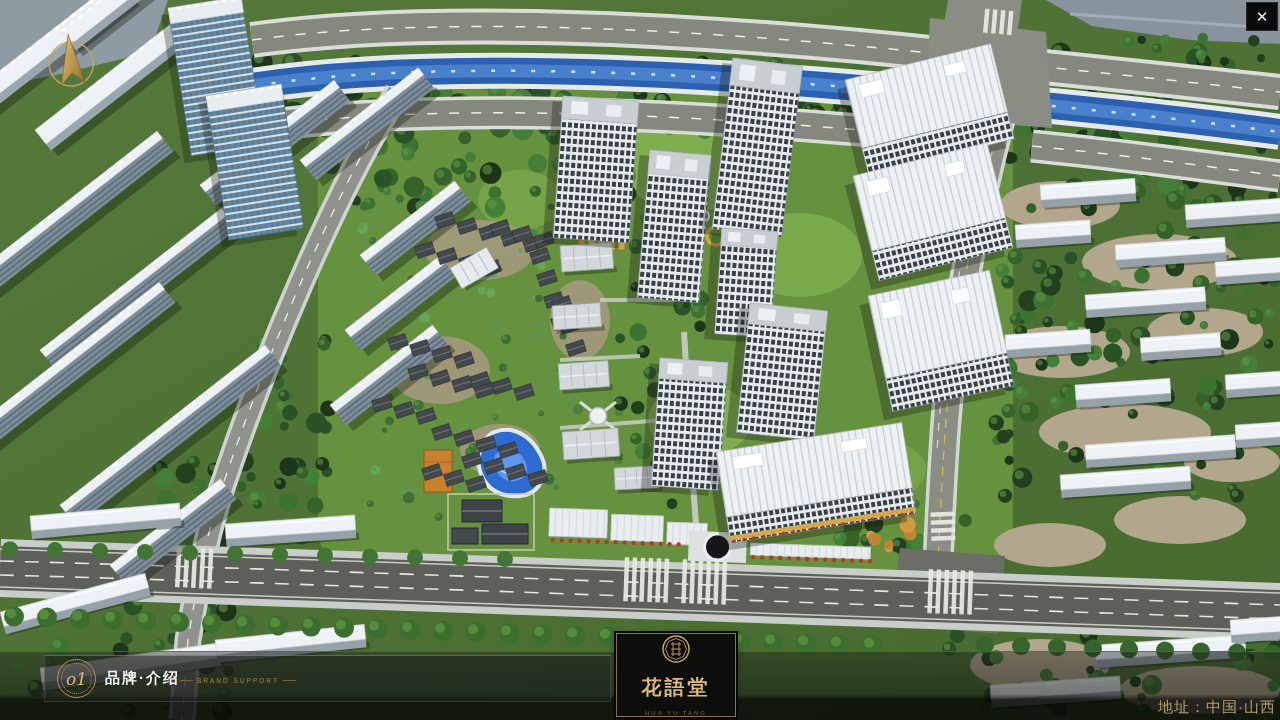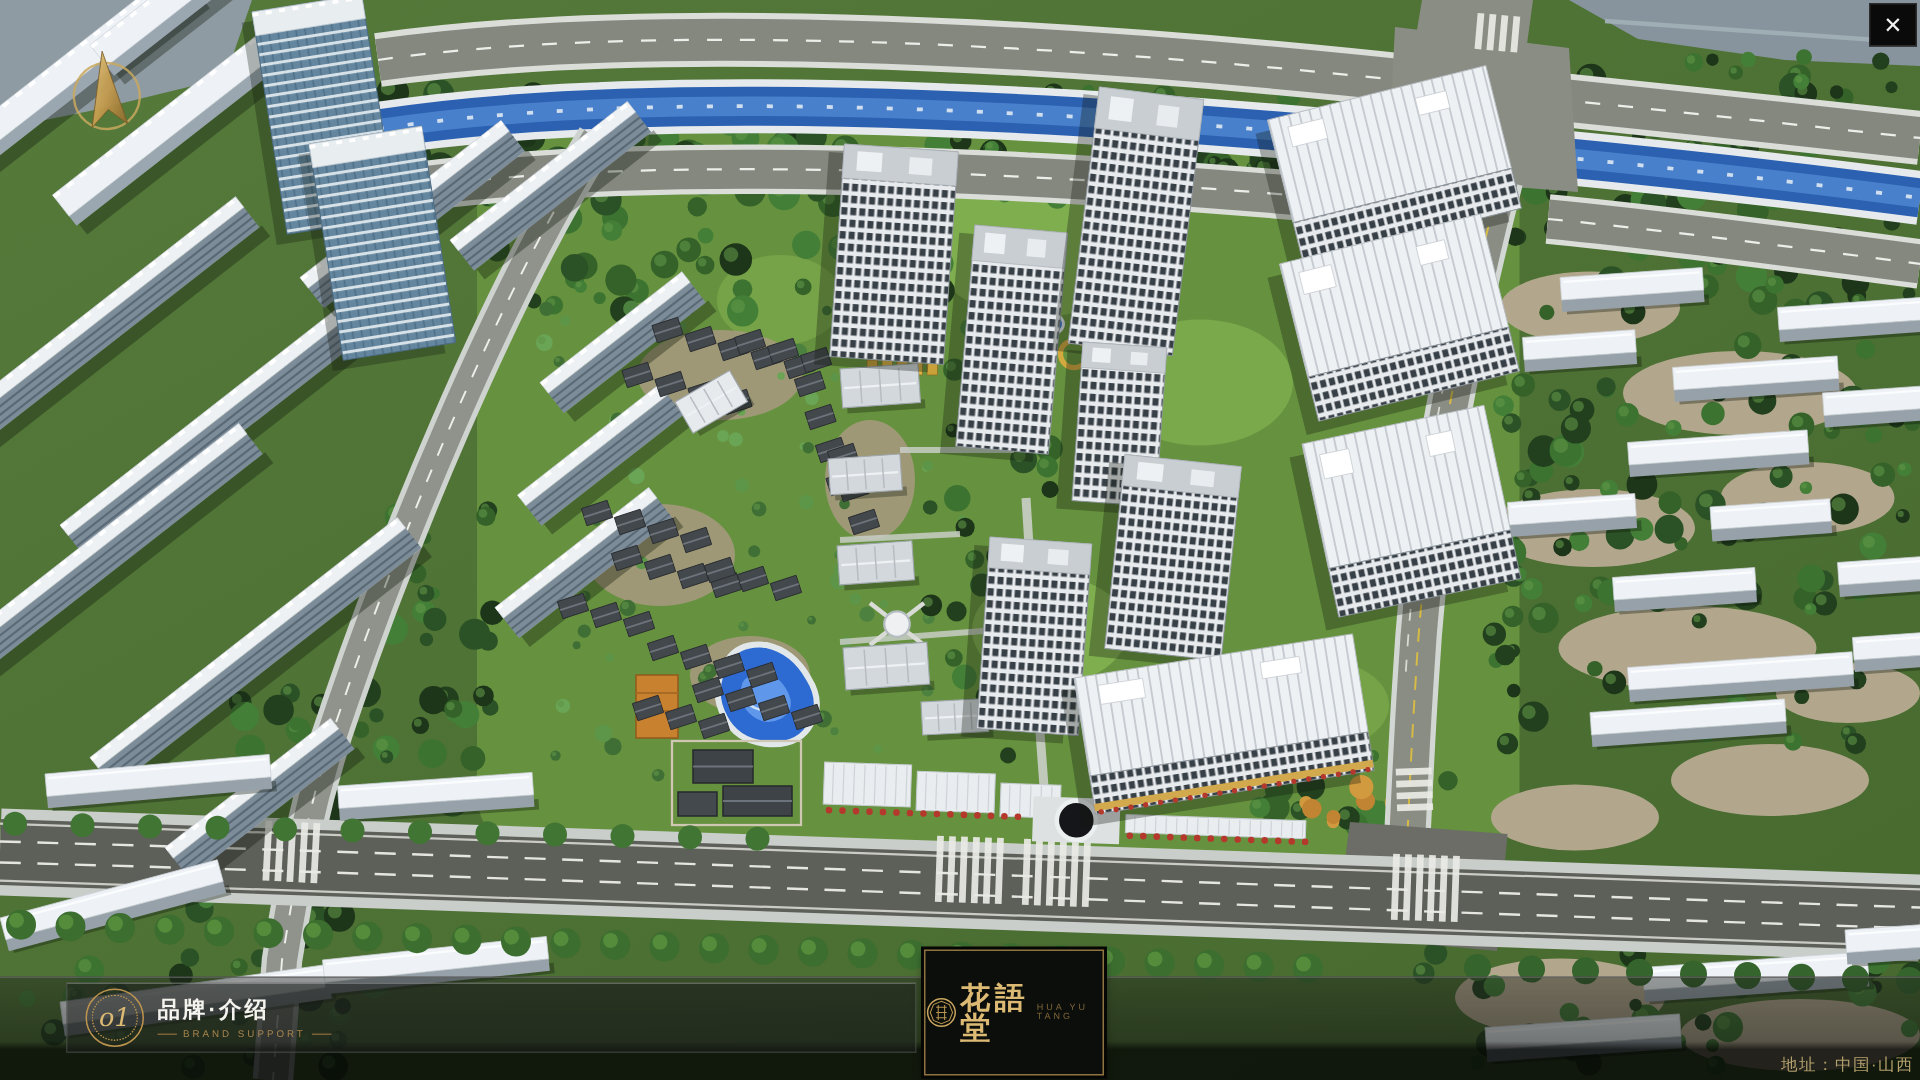--- a/index.html
+++ b/index.html
@@ -20,35 +20,35 @@
   .nav-row{display:flex;align-items:flex-start;gap:5px;padding:3px 8px 0 8px;height:48px;}
   .nav-group{flex:1;display:flex;gap:5px;min-width:0;}
   .menu-item{flex:1;display:flex;align-items:center;gap:9px;height:45px;min-width:0;
     background:rgba(30,33,30,.55);border:1px solid rgba(255,255,255,.13);
     border-top-color:rgba(255,255,255,.26);cursor:pointer;padding:0 4px 0 12px;}
   .badge{position:relative;flex:none;width:37px;height:37px;border-radius:50%;
     border:1px solid #bb934e;display:flex;align-items:center;justify-content:center;}
   .badge::before{content:"";position:absolute;inset:3px;border-radius:50%;
     border:1px dotted #bb934e;}
   .mi-num{font-family:"DejaVu Serif",serif;font-style:italic;font-size:17px;color:#dcba73;}
-  .mi-text{display:flex;flex-direction:column;min-width:0;}
+  .mi-text{display:flex;flex-direction:row;min-width:0;}
   .mi-title{color:#f4f3ee;font-size:15px;font-weight:bold;letter-spacing:2px;white-space:nowrap;}
   .mi-sub{margin-top:3px;color:#a8854d;font-size:6.5px;letter-spacing:2px;white-space:nowrap;
     display:flex;align-items:center;gap:4px;}
   .mi-sub .line{display:inline-block;width:13px;height:1px;background:#7a6034;}
 
   .logo-panel{flex:none;width:118px;height:82px;margin-top:-22px;cursor:pointer;
     background:#0c0e0b;border:1px solid #8f7340;box-shadow:0 0 0 2px #060705,0 2px 6px rgba(0,0,0,.6);
-    display:flex;align-items:center;justify-content:space-between;gap:2px;z-index:21;}
+    display:flex;flex-direction:column;align-items:center;justify-content:space-between;gap:2px;z-index:21;}
   .logo-title{font-family:"DejaVu Serif",serif;font-weight:bold;font-size:20px;
     letter-spacing:3px;color:#dcba74;line-height:1;}
   .logo-sub{font-size:6px;letter-spacing:2px;color:#7d6537;}
 
   .address{position:absolute;right:40px;bottom:3px;z-index:22;color:#b3a06c;
-    font-size:11px;letter-spacing:1px;}
+    font-size:15px;letter-spacing:1px;}
 </style>
 </head>
 <body>
 
 <div class="stage">
 
   <svg id="scene" viewBox="0 0 1280 720" xmlns="http://www.w3.org/2000/svg">
     <defs>
       <linearGradient id="baseGrad" x1="0" y1="0" x2="1" y2="1">
         <stop offset="0" stop-color="#557a3a"></stop>

